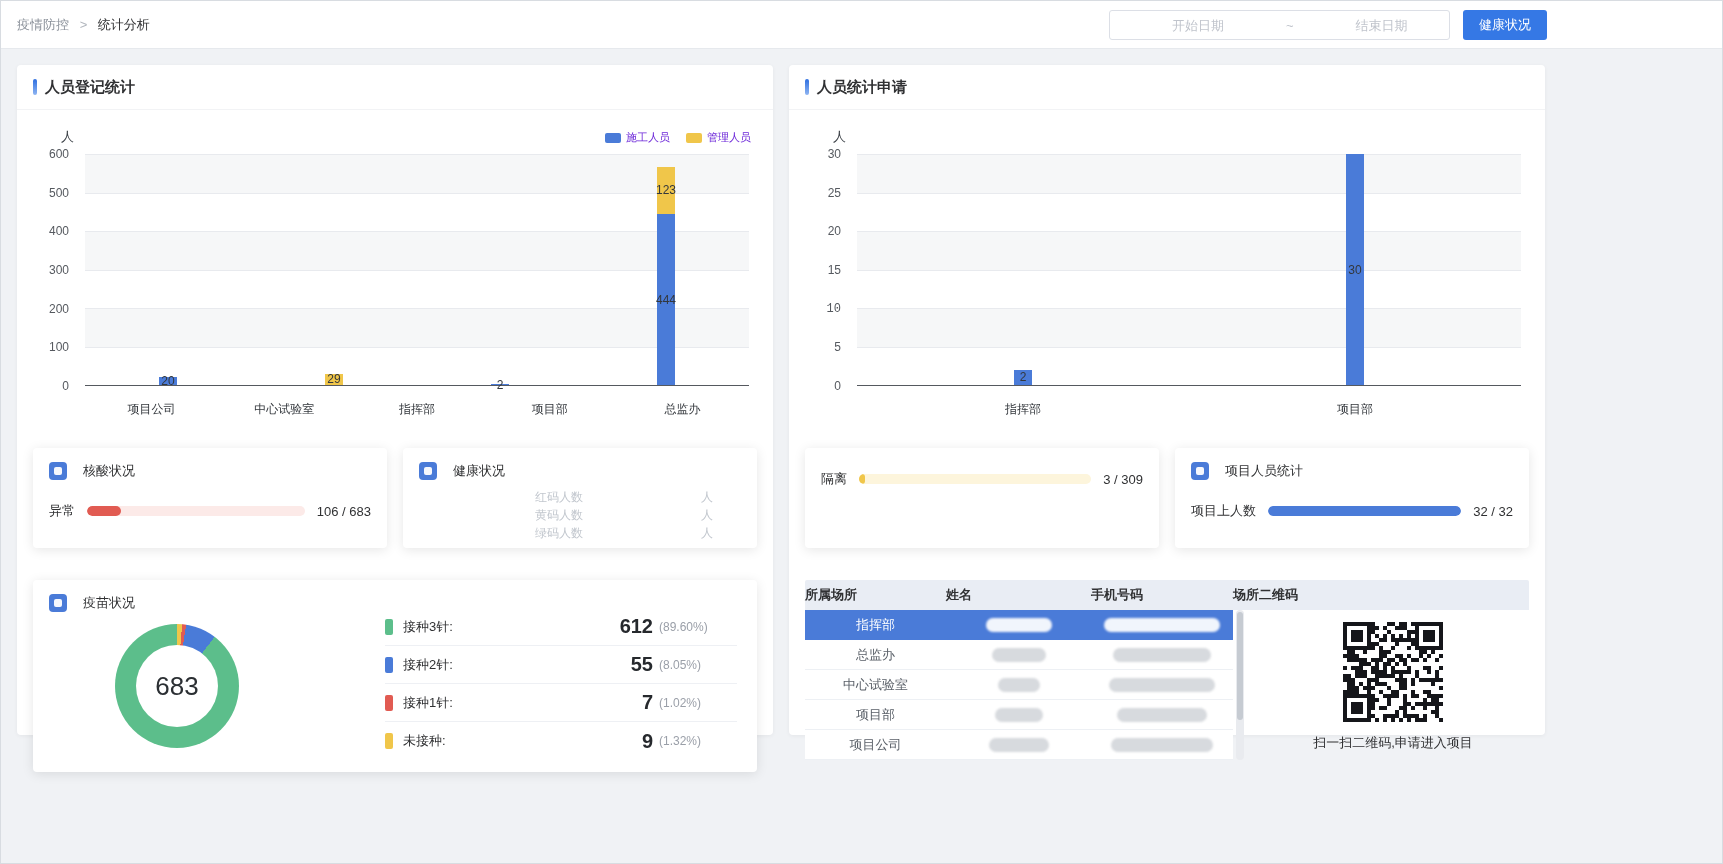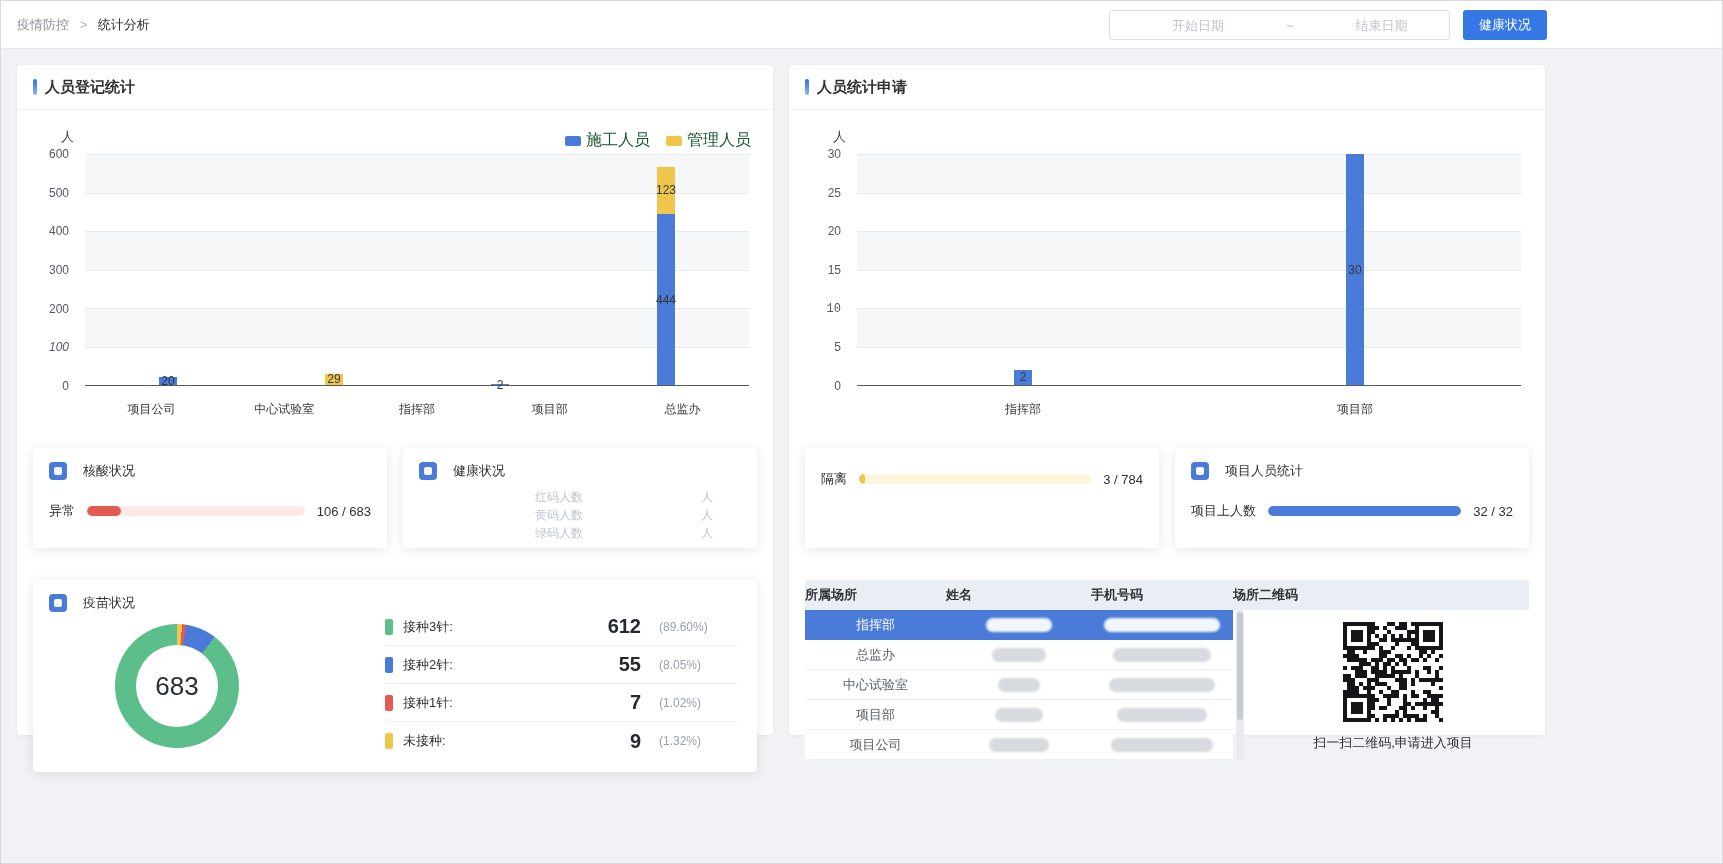--- a/index.html
+++ b/index.html
@@ -24,21 +24,21 @@
   .panel.pleft{left:16px}
   .panel.pright{left:788px}
   .panel-header{height:45px;border-bottom:1px solid #f2f3f5;display:flex;align-items:center;padding-left:16px}
   .accent{width:4px;height:16px;border-radius:2px;background:linear-gradient(180deg,#2e6fe0,#8fb5f2);margin-right:8px}
   .panel-title{font-size:15px;font-weight:bold;color:#303133}
 
   
   .chart{position:relative;height:312px;margin:10px 16px 0}
   .axis-name{position:absolute;left:28px;top:8px;font-size:13px;color:#3a3f45}
   .legend{position:absolute;right:6px;top:10px;display:flex;gap:16px}
-  .legend-item{display:flex;align-items:center;gap:5px;font-size:16px;color:#14532d}
+  .legend-item{display:flex;align-items:center;gap:5px;font-size:11px;color:#6d28d9}
   .legend-swatch{width:16px;height:10px;border-radius:2px;display:inline-block}
   .yticks{position:absolute;left:0;top:34px;bottom:46px;width:44px}
   .ytick{position:absolute;right:8px;transform:translateY(50%);font-size:12px;color:#55595f}
   .plot{position:absolute;left:52px;right:8px;top:34px;bottom:46px;border-bottom:1px solid #55595f;display:flex;
     background-image:
       repeating-linear-gradient(180deg,#e8eaee 0,#e8eaee 1px,transparent 1px,transparent 16.6667%),
       repeating-linear-gradient(180deg,#f6f7f8 0,#f6f7f8 16.6667%,#ffffff 16.6667%,#ffffff 33.3334%)}
   .slot{flex:1;position:relative}
   .stack{position:absolute;left:50%;transform:translateX(-50%);top:0;bottom:0;width:18px;display:flex;flex-direction:column;justify-content:flex-end}
   .seg{position:relative}
@@ -69,21 +69,21 @@
   .bottom-card{position:absolute;top:515px;left:16px;right:16px;height:192px;background:#fff;border-radius:4px;box-shadow:0 2px 12px rgba(0,0,0,.10)}
   .donut{position:absolute;left:82px;top:44px;width:124px;height:124px;border-radius:50%}
   .donut::after{content:"";position:absolute;inset:21px;background:#fff;border-radius:50%}
   .donut-center{position:absolute;left:82px;top:44px;width:124px;height:124px;display:flex;align-items:center;justify-content:center;font-size:26px;color:#2b2f33;z-index:2}
   .vax-list{position:absolute;left:352px;right:20px;top:28px}
   .vax-row{display:flex;align-items:center;height:38px;border-bottom:1px solid #eef0f4}
   .vax-row:last-child{border-bottom:none}
   .vax-swatch{width:8px;height:16px;border-radius:2px;margin-right:10px;flex:none}
   .vax-label{font-size:13px;color:#303133}
   .vax-value{margin-left:auto;font-size:20px;font-weight:bold;color:#26292d;min-width:64px;text-align:right}
-  .vax-pct{width:78px;font-size:12px;color:#9a9fa8;margin-left:18px}
+  .vax-pct{width:78px;font-size:12px;color:#9a9fa8;margin-left:6px}
 
   
   .table-card{position:absolute;top:515px;left:16px;right:16px}
   .thead{display:flex;height:30px;background:#e9edf4;align-items:center;border-radius:2px 2px 0 0}
   .th{font-size:13px;color:#303133;font-weight:bold;text-align:left}
   .th.c1{width:141px}.th.c2{width:145px}.th.c3{width:142px}.th.c4{flex:1}
   .tbody{position:relative;height:152px}
   .rows{position:absolute;left:0;top:0}
   .trow{display:flex;height:30px;align-items:center;width:428px;border-bottom:1px solid #edf0f4;background:#fff;cursor:pointer}
   .trow.selected{background:#4a7bd8;border-bottom-color:#4a7bd8}
@@ -131,21 +131,21 @@
             <span class="legend-swatch" style="background: rgb(74, 123, 216);"></span>
             <span>施工人员</span>
           </div>
           <div class="legend-item">
             <span class="legend-swatch" style="background: rgb(240, 198, 74);"></span>
             <span>管理人员</span>
           </div>
         </div>
         <div class="yticks">
           <div class="ytick" style="bottom: 0%;">0</div>
-          <div class="ytick" style="bottom: 16.6667%; font-style: italic;">100</div>
+          <div class="ytick" style="bottom: 16.6667%;">100</div>
           <div class="ytick" style="bottom: 33.3333%;">200</div>
           <div class="ytick" style="bottom: 50%;">300</div>
           <div class="ytick" style="bottom: 66.6667%;">400</div>
           <div class="ytick" style="bottom: 83.3333%;">500</div>
           <div class="ytick" style="bottom: 100%;">600</div>
         </div>
         <div class="plot">
           <div class="slot">
             <div class="stack">
               <div class="seg" style="height: 3.33333%; background: rgb(74, 123, 216);">
@@ -299,21 +299,21 @@
         </div>
       </div>
 
     <div class="cards-row">
       <div class="stat-card">
         <div class="meter-row">
           <span class="meter-label">隔离</span>
           <div class="meter yellow">
             <div class="fill" style="width: max(0.9%, 6px);"></div>
           </div>
-          <span class="meter-value">3 / 784</span>
+          <span class="meter-value">3 / 309</span>
         </div>
       </div>
 
       <div class="stat-card">
         <div class="card-head">
           <span class="card-icon"></span>
           <span class="card-title">项目人员统计</span>
         </div>
         <div class="meter-row">
           <span class="meter-label">项目上人数</span>

